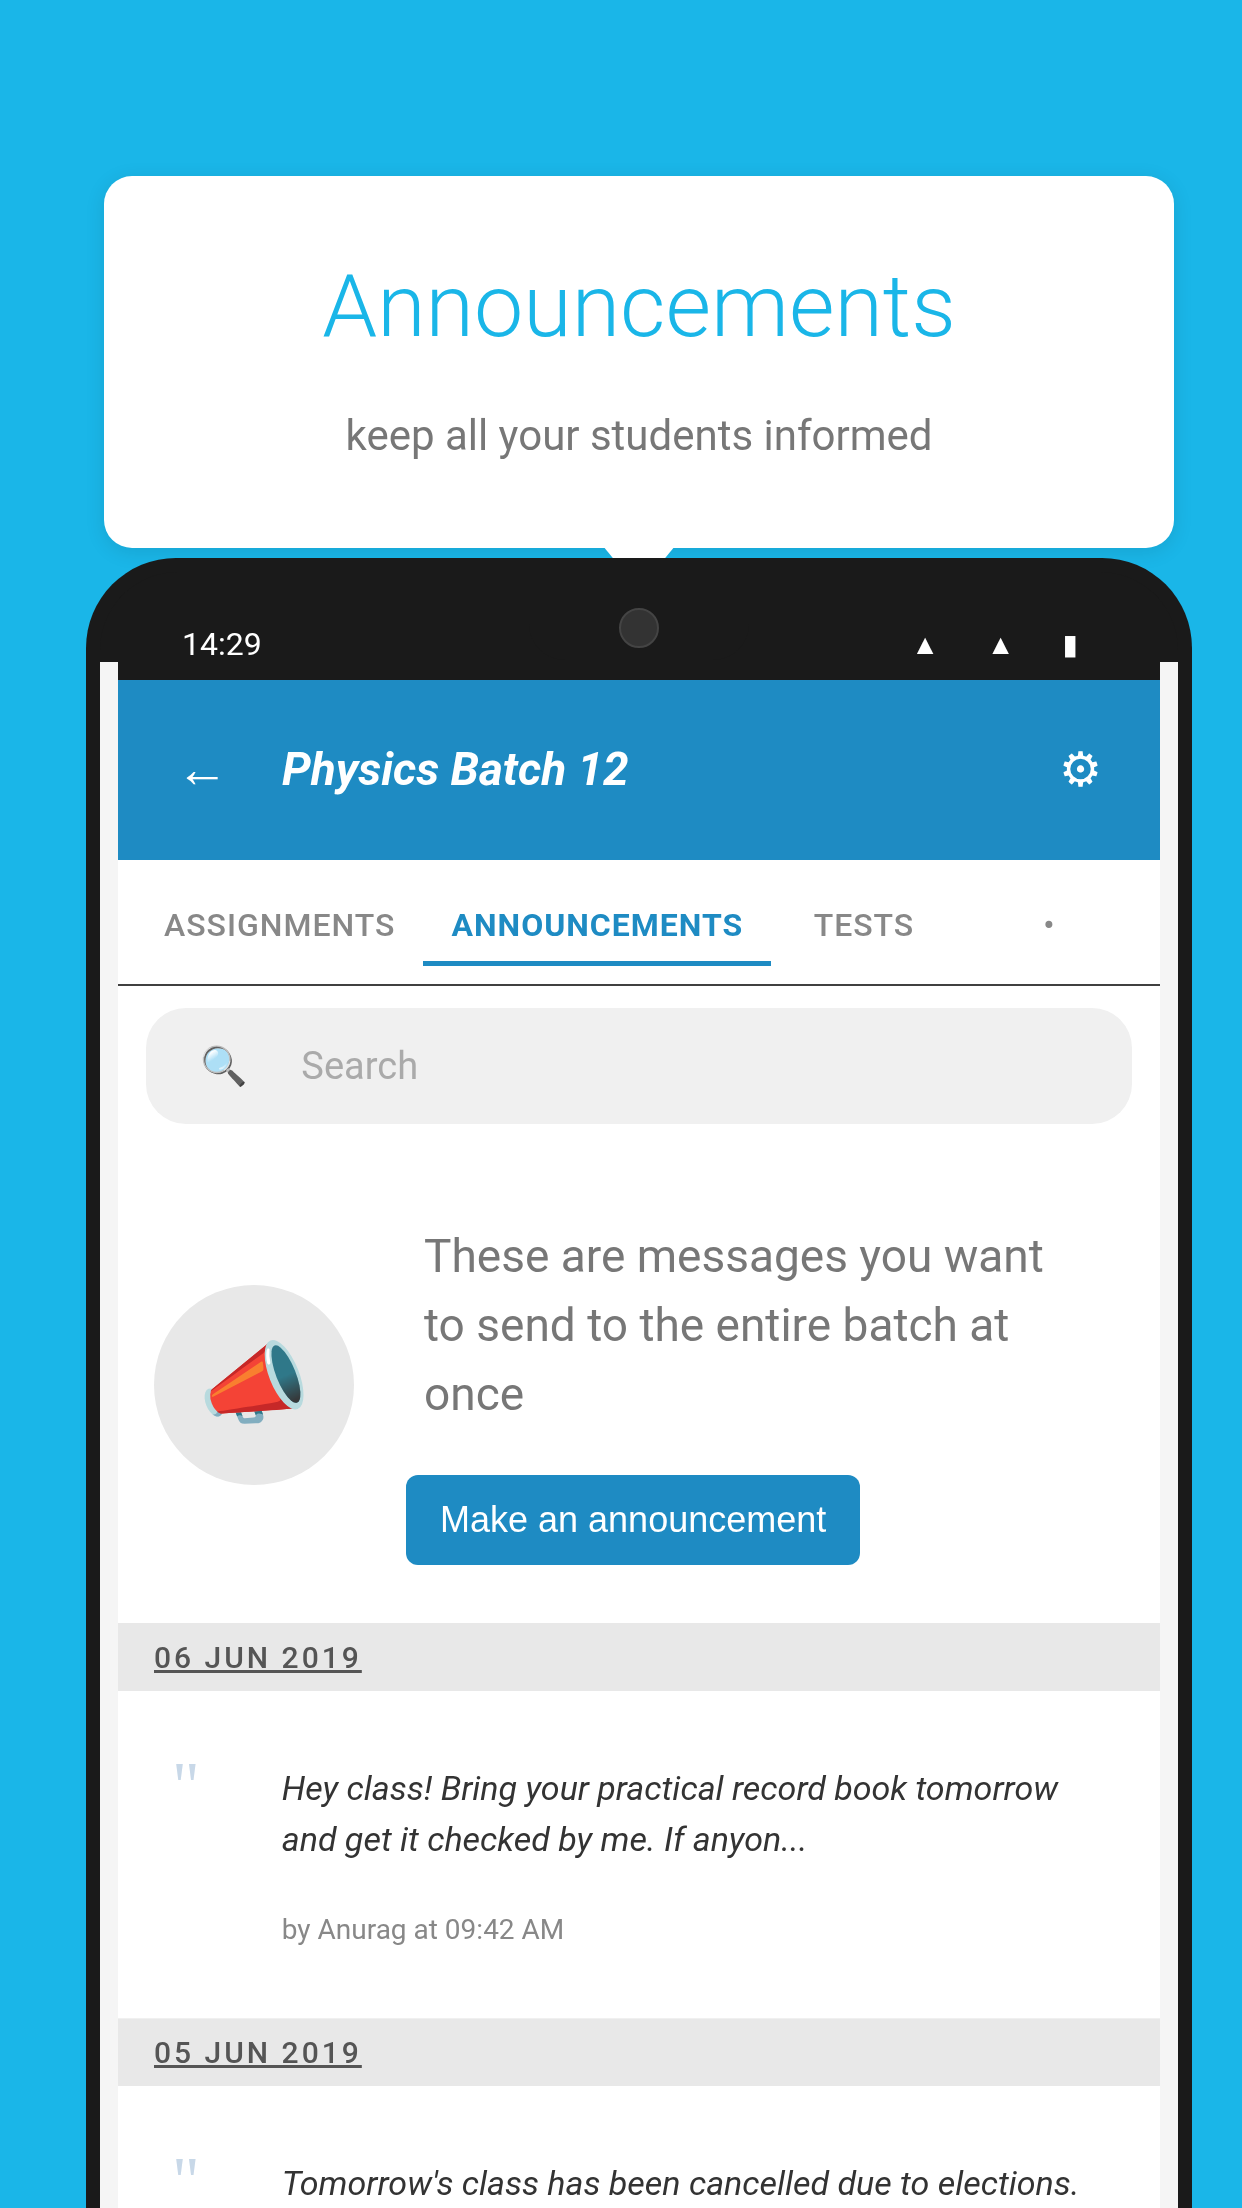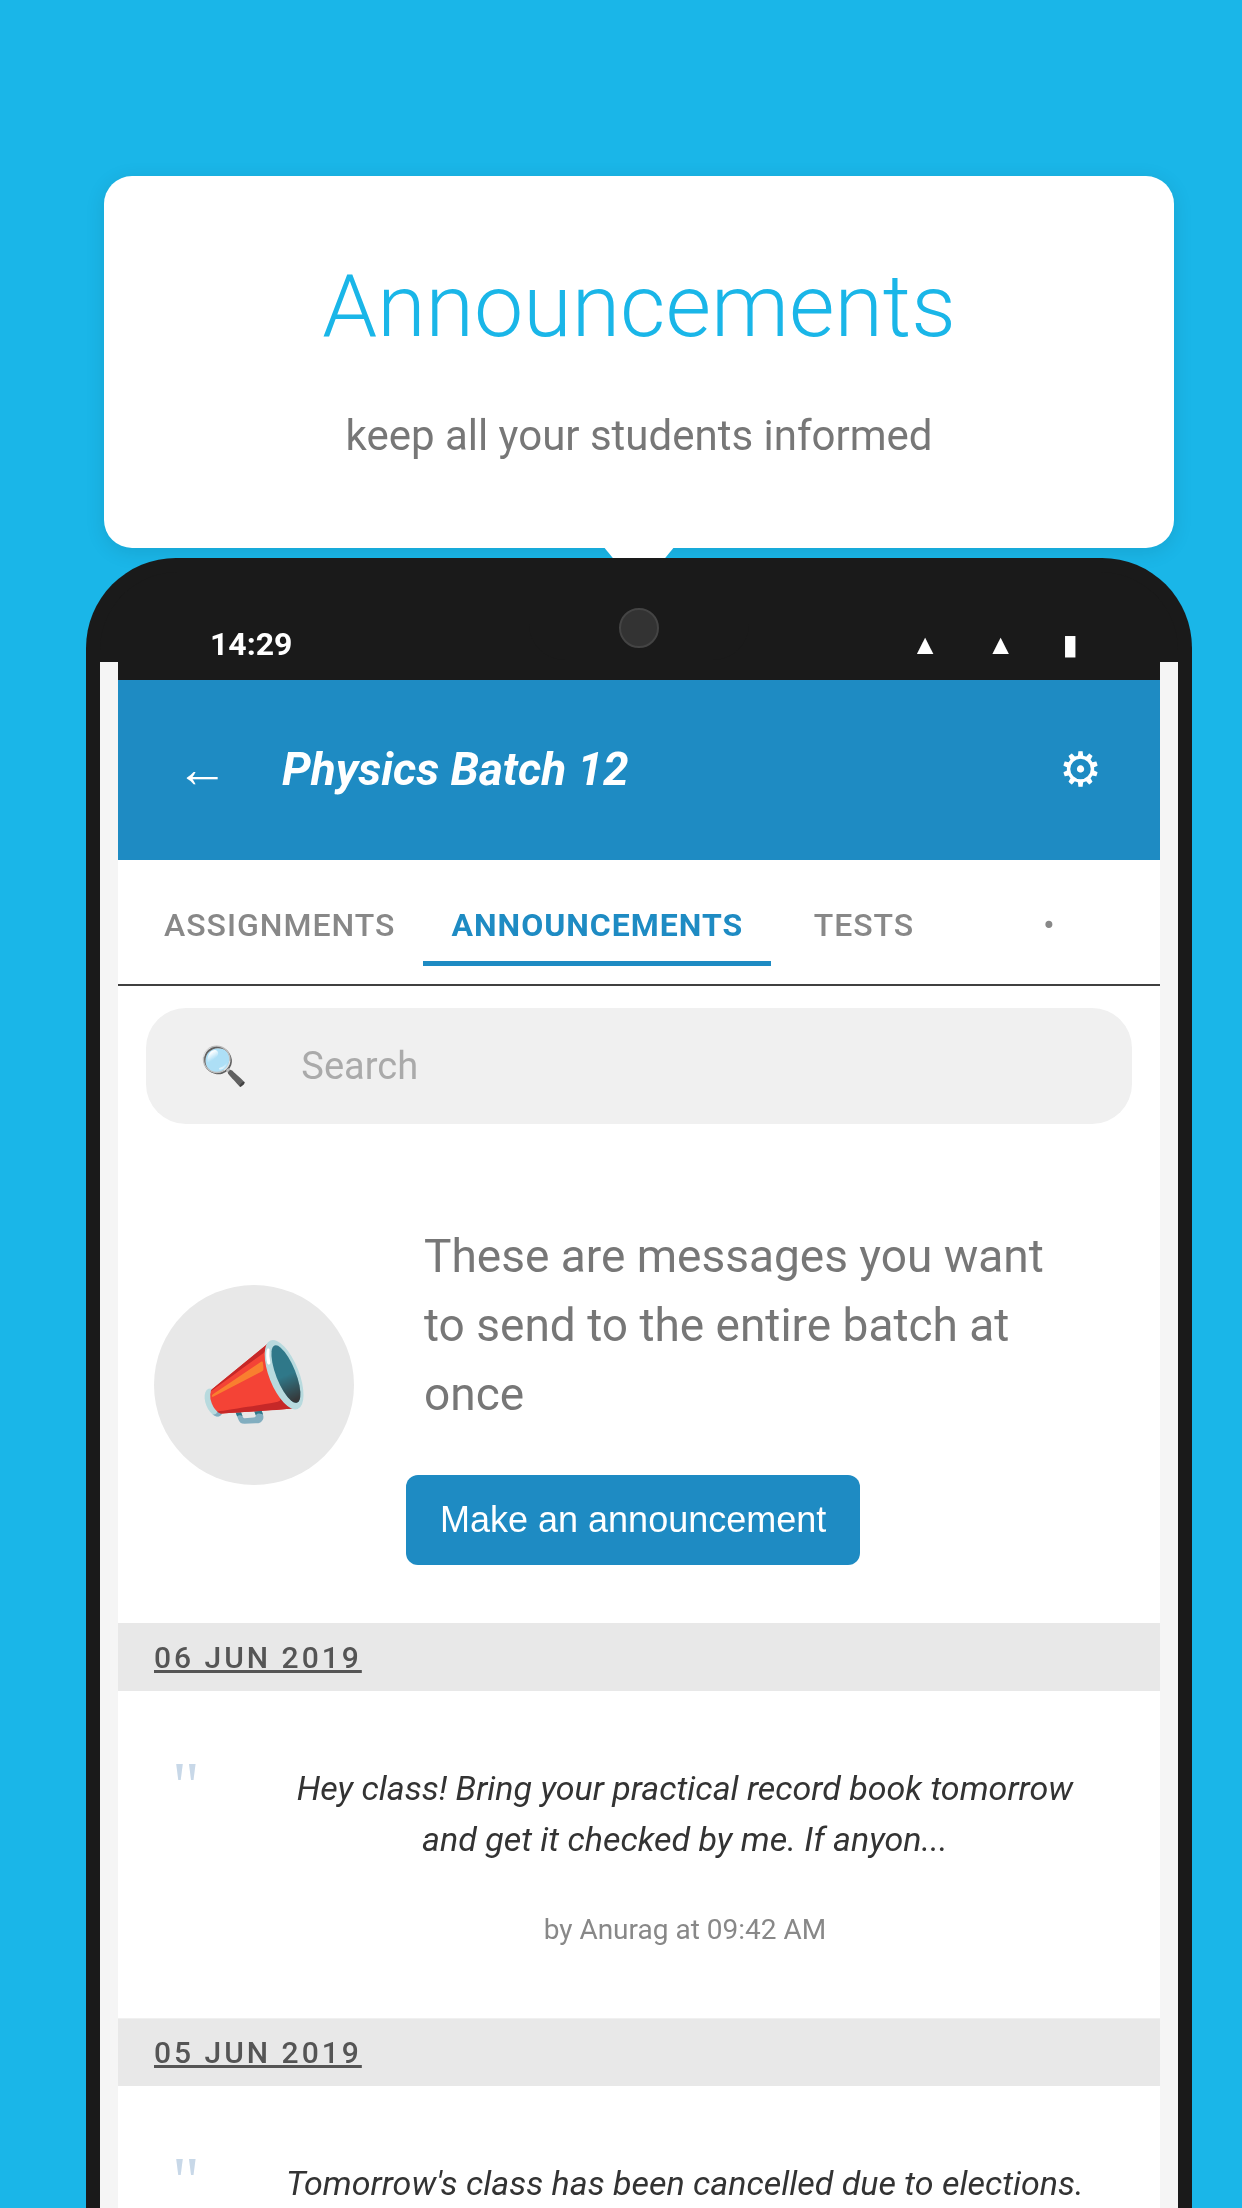--- a/index.html
+++ b/index.html
@@ -114,23 +114,22 @@
       position: absolute;
       top: 18px;
       left: 50%;
       transform: translateX(-50%);
       border: 2px solid #444;
     }
 
     .status-time {
       color: white;
       font-size: 32px;
-      font-weight: 700;
+      font-weight: 400;
       z-index: 11;
-      margin-left: 28px;
     }
 
     .status-icons {
       display: flex;
       align-items: center;
       gap: 12px;
       z-index: 11;
     }
 
     .status-icon {
@@ -318,21 +317,20 @@
     .quote-icon {
       font-size: 68px;
       color: #c8d8e8;
       font-family: Georgia, serif;
       line-height: 1;
       margin-top: 6px;
     }
 
     .announcement-content {
       flex: 1;
-      text-align: center;
     }
 
     .announcement-text {
       font-size: 34px;
       color: #333;
       font-style: italic;
       line-height: 1.5;
       margin-bottom: 12px;
     }
 

